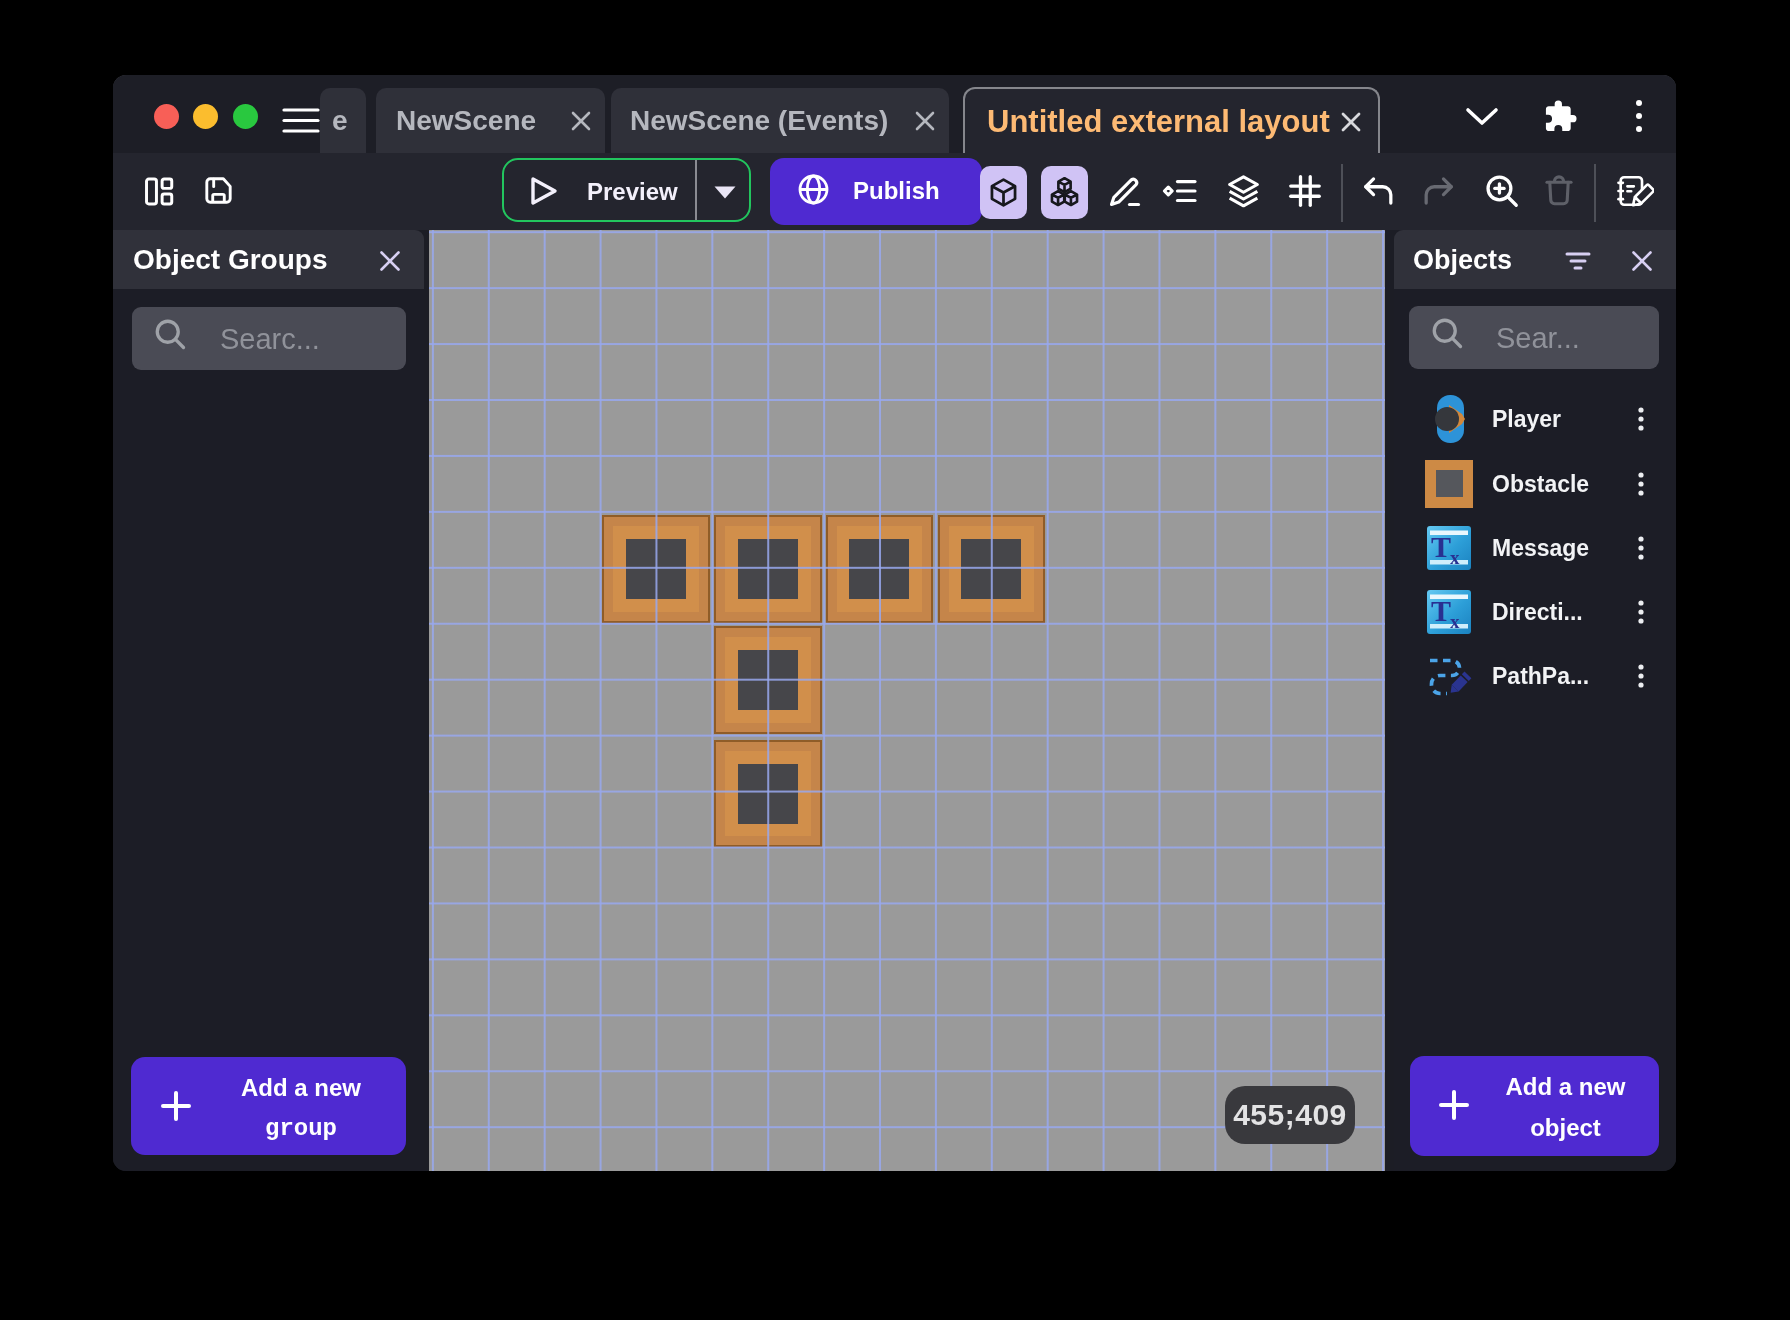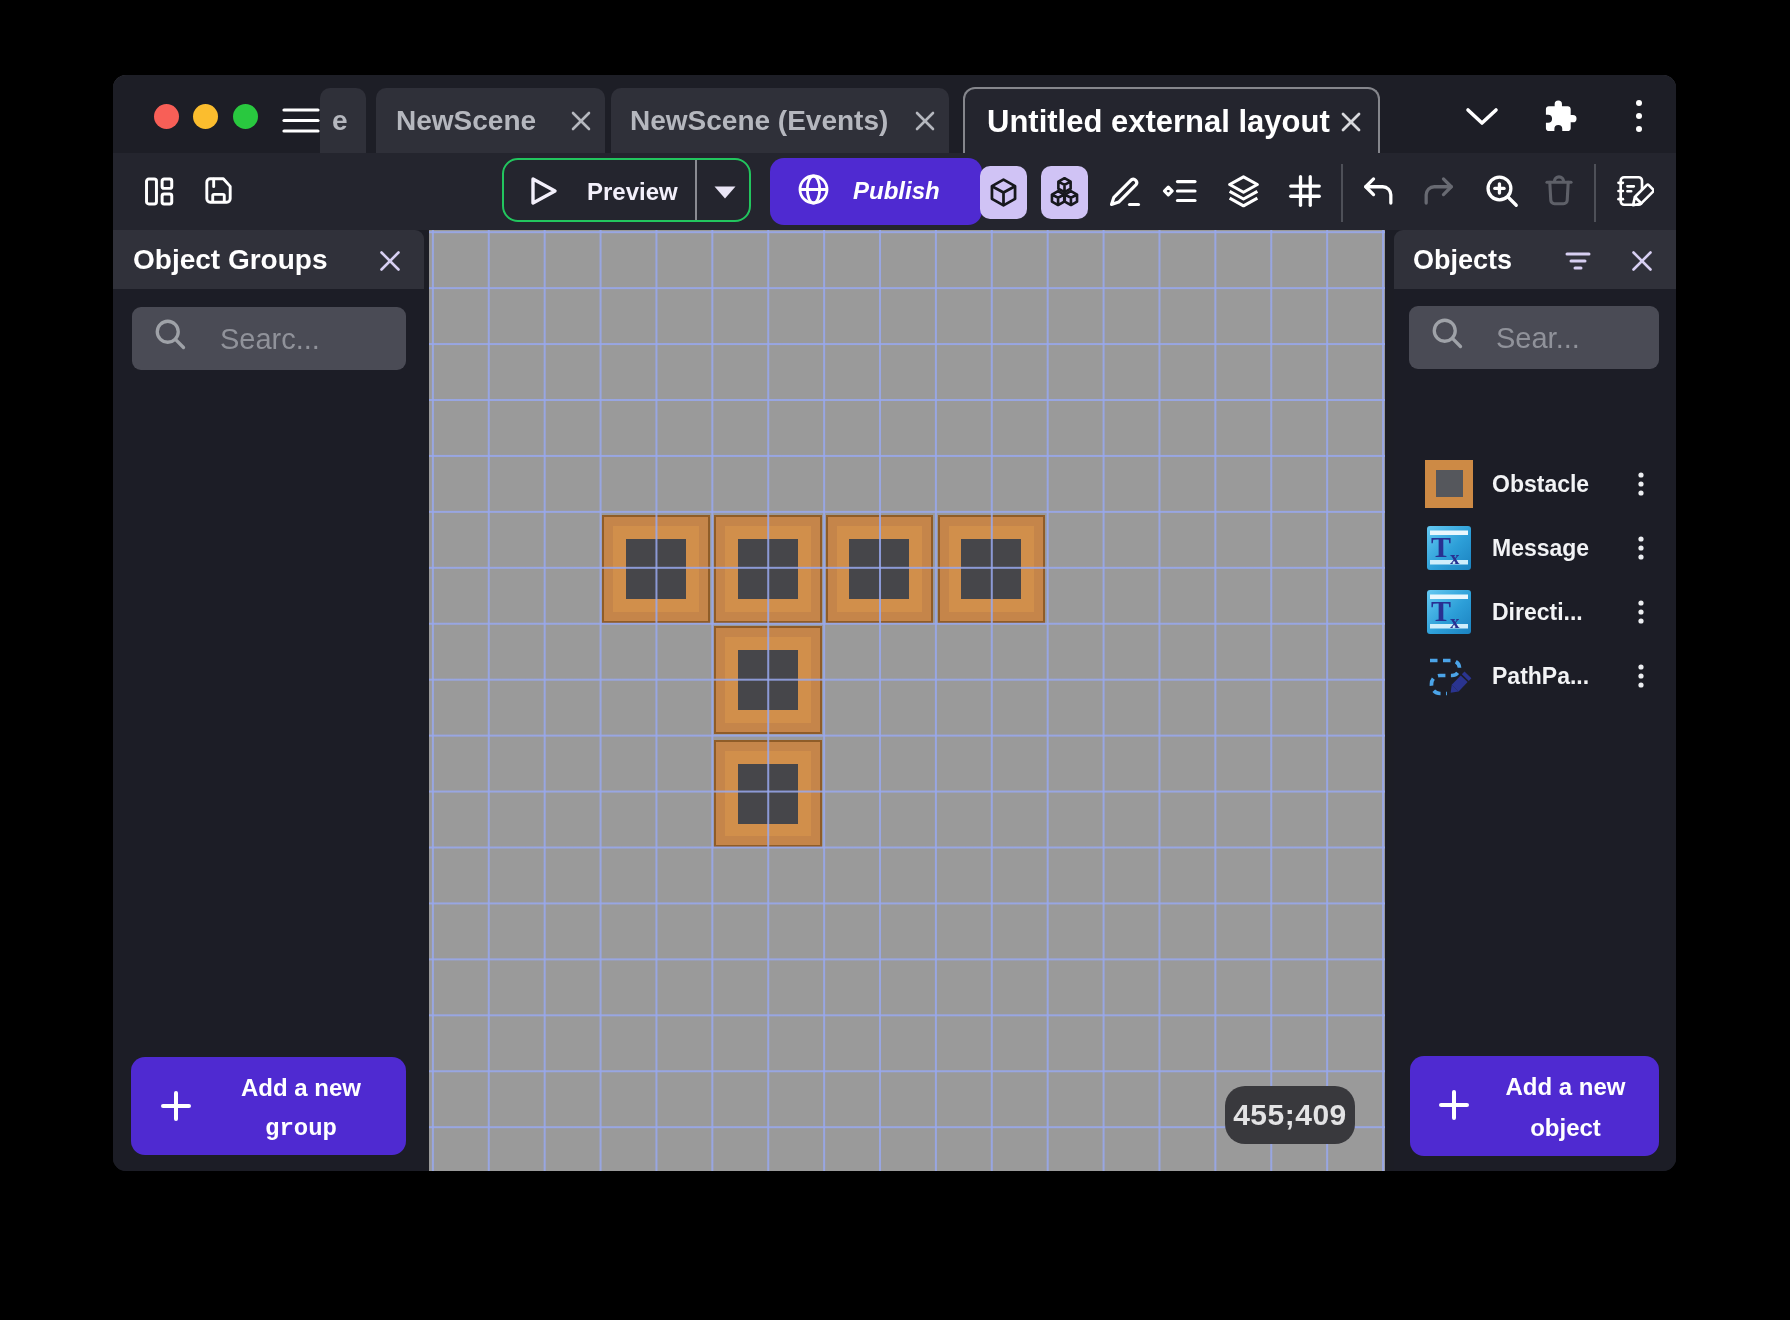--- a/index.html
+++ b/index.html
@@ -11,29 +11,29 @@
     box-shadow: inset 0 1px 0 rgba(255,255,255,0.18); }
   
   #tabstrip { position:absolute; left:0; top:0; width:1563px; height:78px; background:#1d1e26; }
   .light { position:absolute; top:29px; width:25px; height:25px; border-radius:50%; }
   #burger { position:absolute; left:169px; top:32px; }
   .tab { position:absolute; top:13px; height:65px; background:#2f3039; border-radius:10px 10px 0 0; }
   .tab .tx { position:absolute; font-size:28px; font-weight:700; color:#b5b7be; top:17px; white-space:nowrap; }
   .xbtn { position:absolute; }
   #activetab { position:absolute; left:850px; top:12px; width:417px; height:66px;
     background:#24252e; border:2px solid #85868c; border-bottom:none; border-radius:12px 12px 0 0; }
-  #activetab .tx { position:absolute; left:22px; top:15px; font-size:31px; font-weight:700; color:#ffffff; white-space:nowrap; }
+  #activetab .tx { position:absolute; left:22px; top:15px; font-size:31px; font-weight:700; color:#fdba74; white-space:nowrap; }
   
   #toolbar { position:absolute; left:0; top:78px; width:1563px; height:76.5px; background:#24252e; }
   #previewbtn { position:absolute; left:389px; top:5px; width:249px; height:64px;
     border:2px solid #22c55e; border-radius:16px; }
   #previewbtn .divid { position:absolute; left:191px; top:0px; width:1.5px; height:60px; background:#8a8b92; }
   #previewbtn .tx { position:absolute; left:83px; top:18px; font-size:24px; font-weight:700; color:#f3f0fb; }
   #publishbtn { position:absolute; left:657px; top:5px; width:212px; height:67px;
-    background:#4f2ad1; border-radius:14px;font-style:italic; }
+    background:#4f2ad1; border-radius:14px; }
   #publishbtn .tx { position:absolute; left:83px; top:19px; font-size:24px; font-weight:700; color:#fff; }
   .toggle { position:absolute; top:13px; width:47px; height:52.5px; background:#d0c3f5; border-radius:10px; }
   .tooldiv { position:absolute; top:11px; width:2px; height:58px; background:#4e5058; }
   
   .panel-h { position:absolute; height:59px; background:#30313a; }
   .panel-b { position:absolute; background:#1c1d26; }
   .ph-t { position:absolute; font-size:28px; font-weight:700; color:#fff; }
   .search { position:absolute; background:#4a4b55; border-radius:9px; }
   .search .ph { position:absolute; font-size:29px; color:#90929a; }
   .addbtn { position:absolute; background:#4f2ad1; border-radius:14px; color:#fff; }
@@ -325,20 +325,35 @@
   <div class="search" style="left:1296px; top:231px; width:250px; height:63px;">
     <svg class="abs" style="left:20px; top:9px;" width="36" height="36" viewBox="0 0 24 24">
         <g fill="none" stroke="#9fa2a8" stroke-width="2.2" stroke-linecap="round">
           <circle cx="10.5" cy="10.5" r="7"></circle>
           <line x1="15.8" y1="15.8" x2="21" y2="21"></line>
         </g>
       </svg>
     <span class="ph" style="left:87px; top:16px;text-align:center;">Sear...</span>
   </div>
 
+  <div class="row" style="left:1281px; top:311.5px;">
+    <svg class="abs" style="left:39px; top:8px;" width="34" height="48" viewBox="0 0 34 48">
+      <rect x="4" y="0" width="27" height="48" rx="13" fill="#2d93d8"></rect>
+      <path d="M16 10 L29 19 L32 24 L29 29 L16 38 Z" fill="#d2873b"></path>
+      <circle cx="14" cy="24" r="12" fill="#35373c"></circle>
+    </svg>
+    <span class="nm">Player</span>
+    <svg class="dots3" style="top:19px;" width="8" height="26" viewBox="0 0 8 26">
+        <g fill="#eceef1">
+          <circle cx="4" cy="4" r="2.6"></circle>
+          <circle cx="4" cy="13" r="2.6"></circle>
+          <circle cx="4" cy="22" r="2.6"></circle>
+        </g>
+      </svg>
+  </div>
   <div class="row" style="left:1281px; top:376.5px;">
     <div class="abs" style="left:31px; top:8px; width:48px; height:48px; background:#cd8a45;">
       <div class="abs" style="left:10.5px; top:10.5px; width:27px; height:27px; background:#55575c;"></div>
     </div>
     <span class="nm">Obstacle</span>
     <svg class="dots3" style="top:19px;" width="8" height="26" viewBox="0 0 8 26">
         <g fill="#eceef1">
           <circle cx="4" cy="4" r="2.6"></circle>
           <circle cx="4" cy="13" r="2.6"></circle>
           <circle cx="4" cy="22" r="2.6"></circle>

